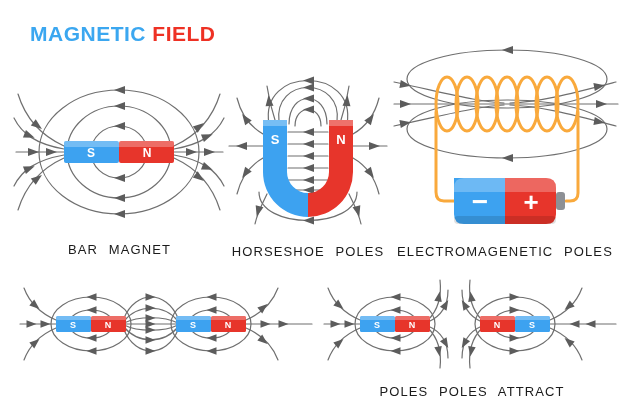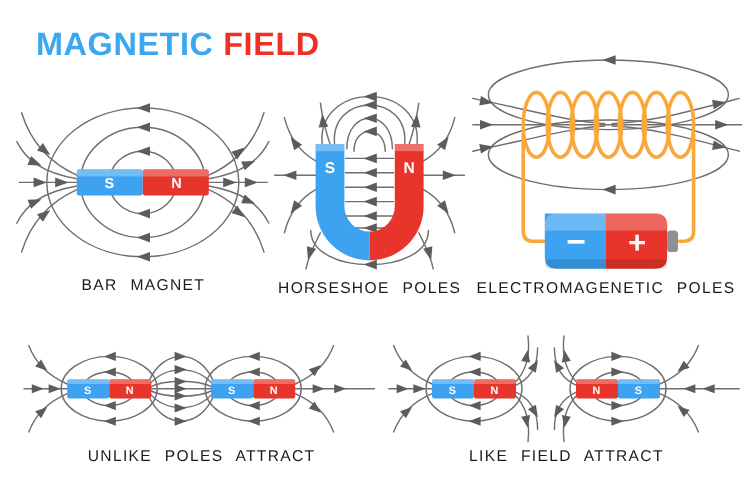--- a/index.html
+++ b/index.html
@@ -1,29 +1,29 @@
 <!DOCTYPE html>
 <html><head>
 <meta charset="utf-8">
 <style>
   html,body { margin:0; padding:0; }
   body {
     width:626px; height:417px; background:#ffffff; position:relative;
     overflow:hidden; font-family:"Liberation Sans", sans-serif;
   }
   .title {
-    position:absolute; left:30px; top:22px; font-size:27px; font-weight:bold;
+    position:absolute; left:30px; top:22px; font-size:21px; font-weight:bold;
     letter-spacing:0.5px; white-space:nowrap;
   }
   .title .w1 { color:#3BA7F0; }
   .title .w2 { color:#EE3124; }
   .fig { position:absolute; display:flex; flex-direction:column; align-items:center; }
   .caption {
     font-size:13px; letter-spacing:1.1px; word-spacing:6px; color:#1b1b1b;
-    margin-top:0; white-space:nowrap; font-weight:500;
+    margin-top:12px; white-space:nowrap; font-weight:500;
   }
   svg { display:block; }
   .fl { fill:none; stroke:#6F6F6F; stroke-width:1.2; stroke-linecap:round; }
   .coil { fill:none; stroke:#F9A93C; stroke-width:3; stroke-linecap:round; }
   svg text.pole { font-family:"Liberation Sans",sans-serif; font-weight:bold; fill:#ffffff; text-anchor:middle; }
   svg text.batt { font-family:"Liberation Sans",sans-serif; font-weight:bold; fill:#ffffff; text-anchor:middle; }
 </style>
 </head>
 <body>
 
@@ -251,21 +251,20 @@
       <text class="pole" x="90" y="52" font-size="9">N</text>
     </g>
     <g>
       <rect x="158" y="40" width="35" height="16" rx="1.5" fill="#3DA2F0"></rect>
       <rect x="193" y="40" width="35" height="16" rx="1.5" fill="#E7352B"></rect>
       <rect x="158" y="40" width="70" height="4" rx="1.5" fill="#ffffff" opacity="0.28"></rect>
       <text class="pole" x="175" y="52" font-size="9">S</text>
       <text class="pole" x="210" y="52" font-size="9">N</text>
     </g>
   </svg>
-  <div class="caption">UNLIKE POLES ATTRACT</div>
 </div>
 
 <div class="fig" style="left:322px; top:276px;">
   <svg width="300" height="96" viewBox="0 0 300 96">
     <defs>
       <path id="a5" d="M-5.5,-3.8 L4.5,0 L-5.5,3.8 Z" fill="#5C5C5C"></path>
     </defs>
     <g class="fl">
       <ellipse cx="73" cy="48" rx="22" ry="14"></ellipse>
       <ellipse cx="73" cy="48" rx="40" ry="27"></ellipse>
@@ -320,14 +319,14 @@
       <text class="pole" x="90" y="52" font-size="9">N</text>
     </g>
     <g>
       <rect x="158" y="40" width="35" height="16" rx="1.5" fill="#E7352B"></rect>
       <rect x="193" y="40" width="35" height="16" rx="1.5" fill="#3DA2F0"></rect>
       <rect x="158" y="40" width="70" height="4" rx="1.5" fill="#ffffff" opacity="0.28"></rect>
       <text class="pole" x="175" y="52" font-size="9">N</text>
       <text class="pole" x="210" y="52" font-size="9">S</text>
     </g>
   </svg>
-  <div class="caption">LIKE FIELD ATTRACT</div>
+  <div class="caption">POLES POLES ATTRACT</div>
 </div>
 
 </body></html>

